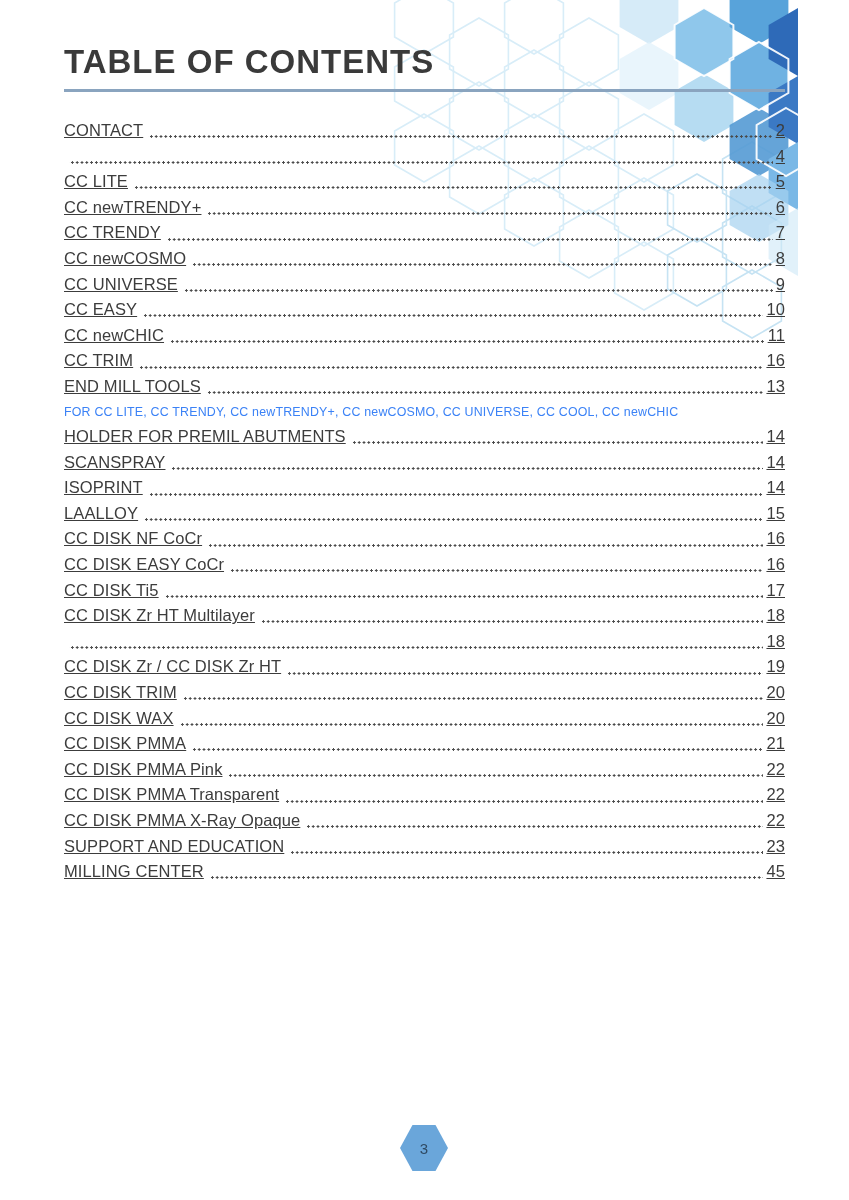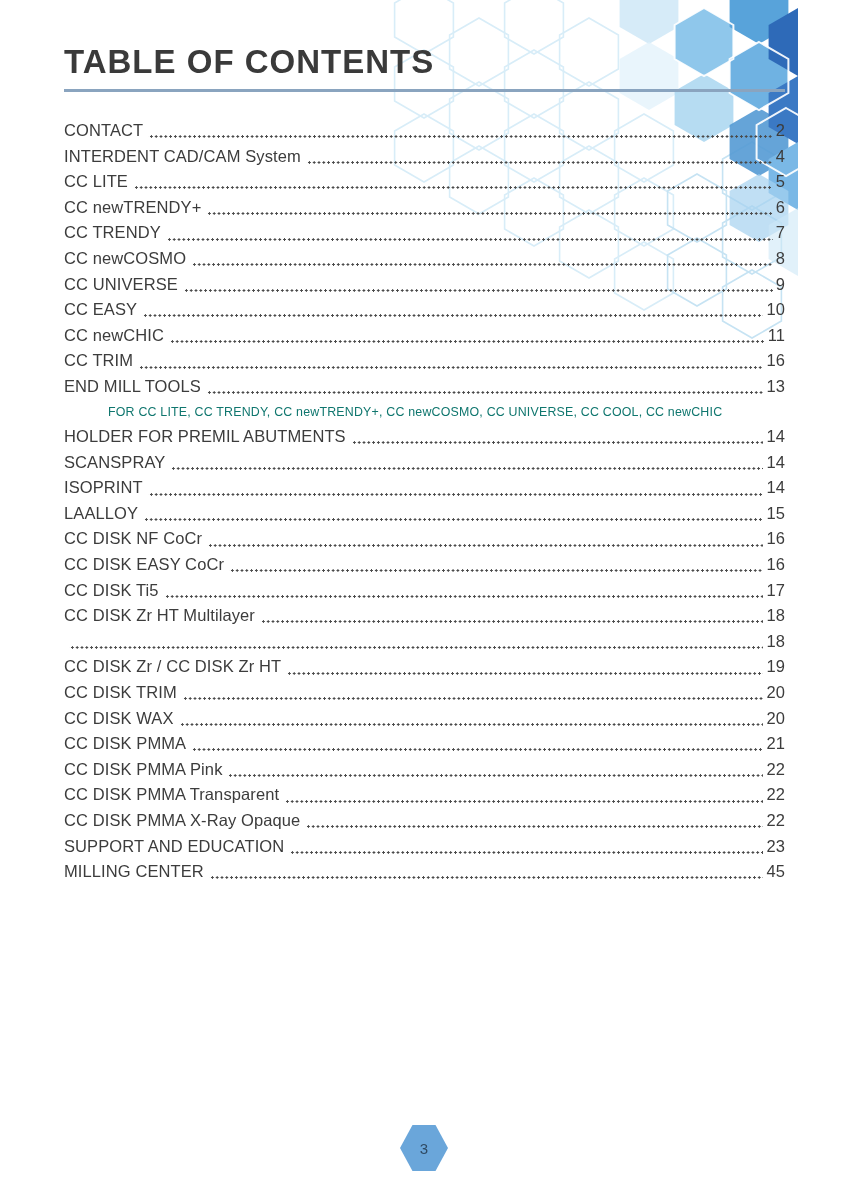--- a/index.html
+++ b/index.html
@@ -51,39 +51,39 @@
 
   .toc { margin-top: 26px; }
   .toc-row {
     display: flex;
     align-items: stretch;
     height: 25.6px;
     font-size: 16.5px;
     line-height: 25.6px;
     color: #3c3c3c;
     letter-spacing: 0.1px;
+    text-decoration: underline;
   }
   .toc-label { white-space: nowrap; }
   .toc-leader {
     flex: 1;
     margin: 0 3px 0 5px;
     background-image: radial-gradient(circle, #4a4a4a 1.05px, transparent 1.35px);
     background-size: 4.8px 4.8px;
     background-repeat: repeat-x;
     background-position: 1px calc(100% - 4.5px);
   }
   .toc-page { white-space: nowrap; }
   .toc-note {
     height: 24.5px;
     font-size: 12.4px;
     line-height: 24.5px;
-    color: #0f766e;
+    color: #3b82f6;
     letter-spacing: 0.2px;
     white-space: nowrap;
-    margin-left: 44px;
   }
 
   
   .footer-hex {
     position: absolute;
     left: 400px;
     top: 1125px;
     width: 48px;
     height: 46px;
     background: var(--hex, #6aa6da);
@@ -159,21 +159,20 @@
     <div class="title-rule"></div>
 
     <div class="toc" id="toc-list">
   <div class="toc-row">
     <span class="toc-label">CONTACT</span>
     <span class="toc-leader"></span>
     <span class="toc-page">2</span>
   </div>
 
   <div class="toc-row">
-    <span class="toc-label">INTERDENT CAD/CAM System</span>
     <span class="toc-leader"></span>
     <span class="toc-page">4</span>
   </div>
 
   <div class="toc-row">
     <span class="toc-label">CC LITE</span>
     <span class="toc-leader"></span>
     <span class="toc-page">5</span>
   </div>
 

